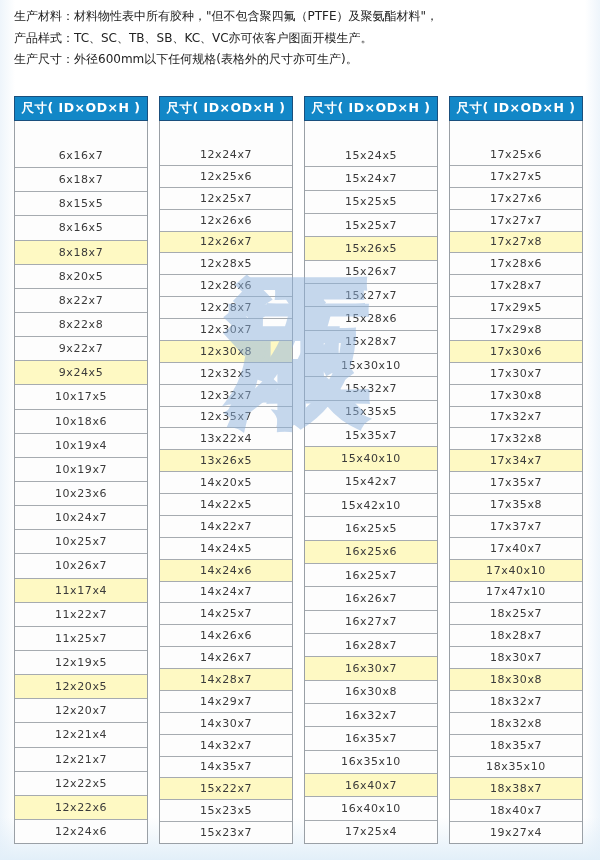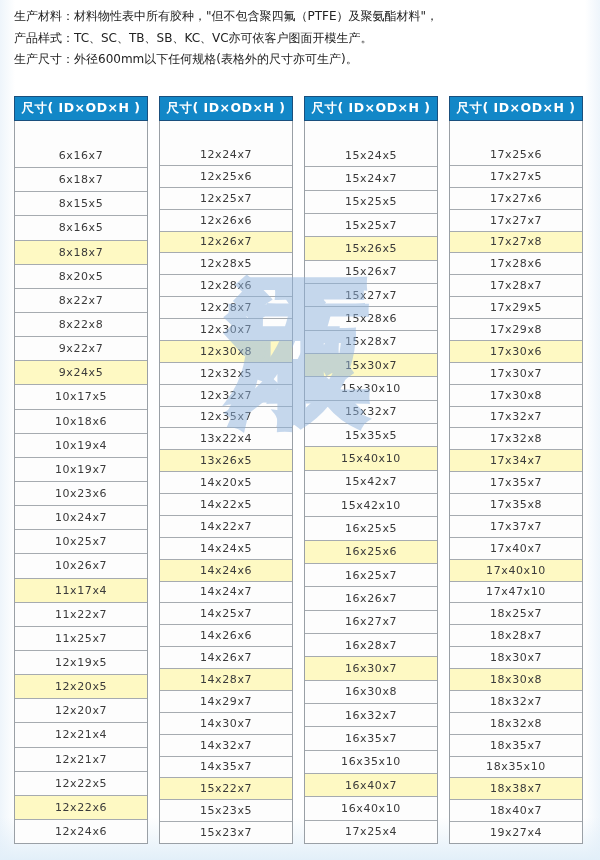--- a/index.html
+++ b/index.html
@@ -274,31 +274,31 @@
         </div>
         <div class="row">
           <span>15x27x7</span>
         </div>
         <div class="row">
           <span>15x28x6</span>
         </div>
         <div class="row">
           <span>15x28x7</span>
         </div>
-        <div class="row hl">
-          <span>15x30x7</span>
-        </div>
         <div class="row">
           <span>15x30x10</span>
         </div>
         <div class="row">
           <span>15x32x7</span>
         </div>
         <div class="row">
           <span>15x35x5</span>
+        </div>
+        <div class="row">
+          <span>15x35x7</span>
         </div>
         <div class="row hl">
           <span>15x40x10</span>
         </div>
         <div class="row">
           <span>15x42x7</span>
         </div>
         <div class="row">
           <span>15x42x10</span>
         </div>

